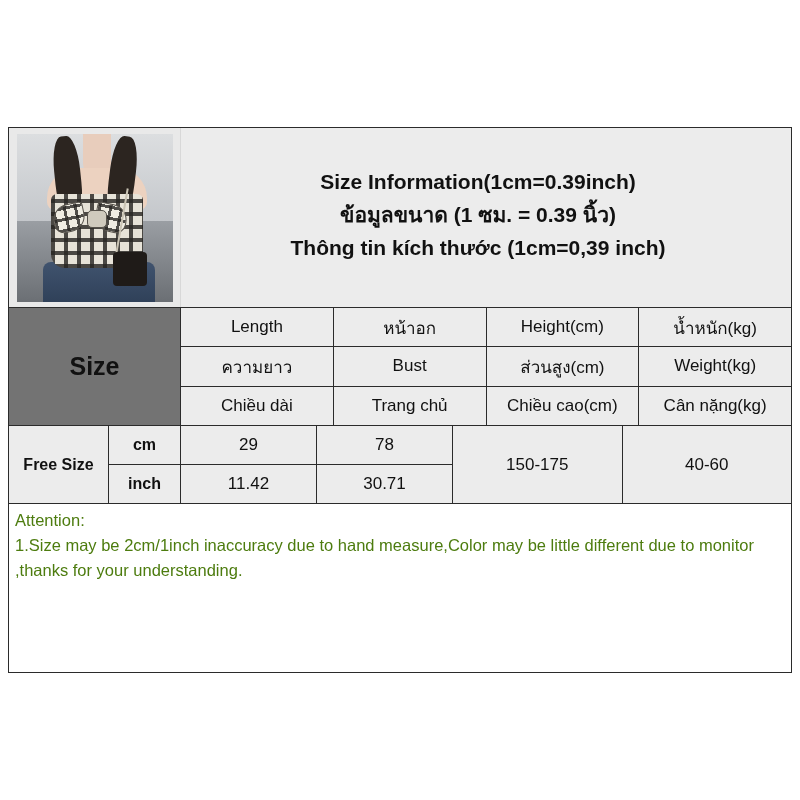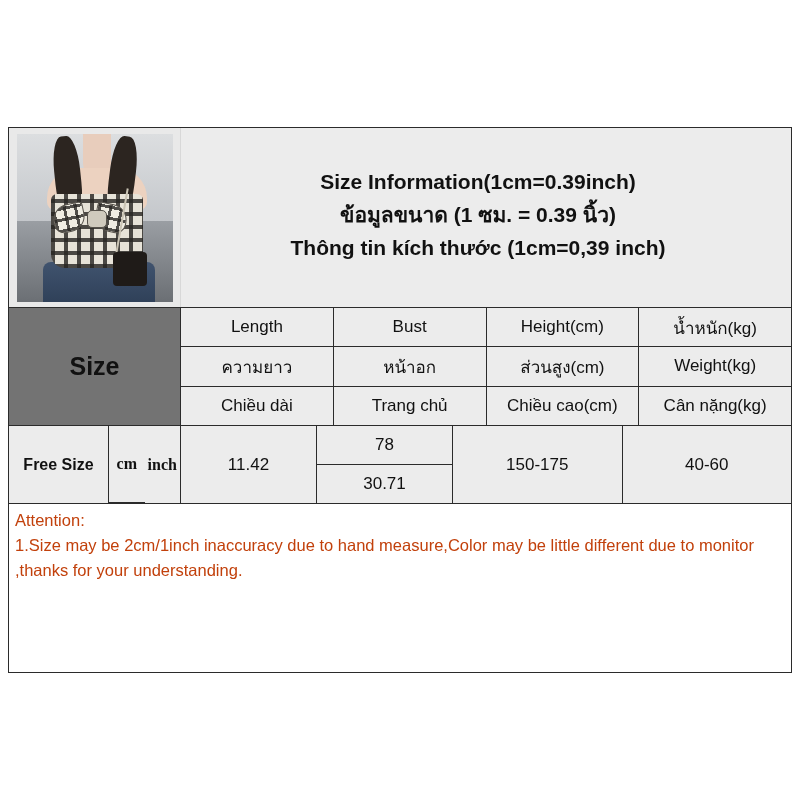--- a/index.html
+++ b/index.html
@@ -183,24 +183,23 @@
     align-items: center;
     justify-content: center;
     font-weight: bold;
     font-size: 16px;
     border-right: 1px solid #2b2b2b;
     box-sizing: border-box;
   }
   .unit-col {
     width: 72px;
     display: flex;
-    flex-direction: row;
-    border-right: 1px solid #2b2b2b;
-    box-sizing: border-box;
-    font-family: Liberation Serif, serif;
+    flex-direction: column;
+    border-right: 1px solid #2b2b2b;
+    box-sizing: border-box;
   }
   .unit-cell {
     flex: 1;
     display: flex;
     align-items: center;
     justify-content: center;
     font-weight: bold;
     font-size: 16px;
     background: #ececec;
     border-bottom: 1px solid #2b2b2b;
@@ -235,21 +234,21 @@
     border-right: 1px solid #2b2b2b;
     box-sizing: border-box;
   }
   .span-cell:last-child { border-right: none; }
   
   .attention {
     padding: 4px 6px 0 6px;
     background: #ffffff;
     font-size: 16.5px;
     line-height: 25px;
-    color: #c2410c;
+    color: #4d7c0f;
   }
   .attention p { margin: 0; }
 </style>
 </head>
 <body>
 
 <div id="sheet">
 
   <div class="top-block">
     <div class="photo-cell">
@@ -280,22 +279,22 @@
     <div class="size-cell">Size</div>
     <div class="hdr-cols">
 
       <div class="hdr-col">
         <div class="hdr-cell">Length</div>
         <div class="hdr-cell">ความยาว</div>
         <div class="hdr-cell">Chiều dài</div>
       </div>
 
       <div class="hdr-col">
+        <div class="hdr-cell">หน้าอก</div>
         <div class="hdr-cell">Bust</div>
-        <div class="hdr-cell">หน้าอก</div>
         <div class="hdr-cell">Trang chủ</div>
       </div>
 
       <div class="hdr-col">
         <div class="hdr-cell">Height(cm)</div>
         <div class="hdr-cell">ส่วนสูง(cm)</div>
         <div class="hdr-cell">Chiều cao(cm)</div>
       </div>
 
       <div class="hdr-col">
@@ -309,20 +308,21 @@
 
   <div class="data-row">
     <div class="freesize-cell">Free Size</div>
 
     <div class="unit-col">
       <div class="unit-cell">cm</div>
       <div class="unit-cell">inch</div>
     </div>
 
     <div class="vals-col">
+      <div class="val-cell">29</div>
       <div class="val-cell">11.42</div>
     </div>
 
     <div class="vals-col">
       <div class="val-cell">78</div>
       <div class="val-cell">30.71</div>
     </div>
 
     <div class="span-cell">150-175</div>
     <div class="span-cell">40-60</div>

